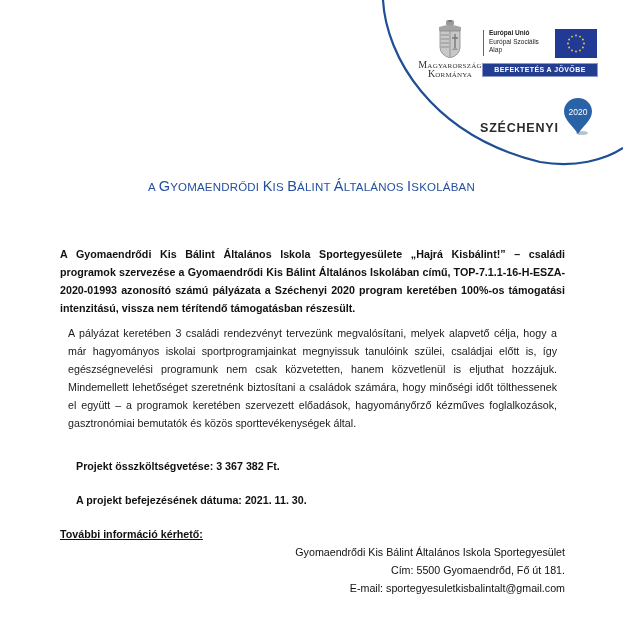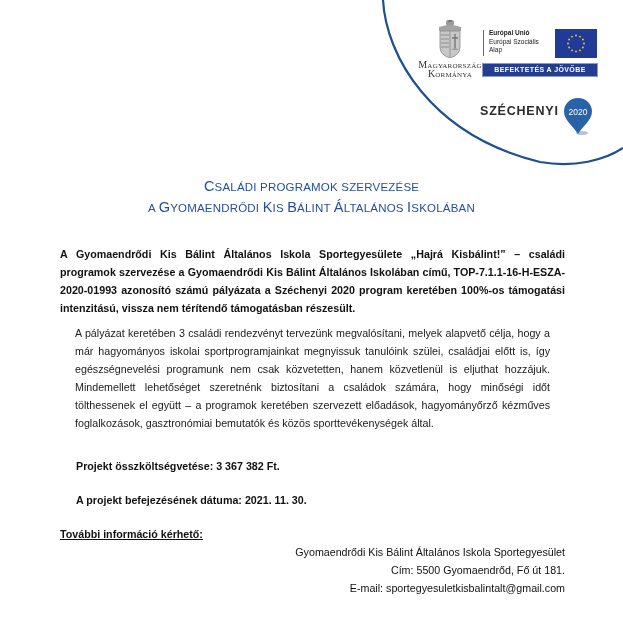--- a/index.html
+++ b/index.html
@@ -83,21 +83,21 @@
       outline: 1px solid #8e9ac6;
     }
     
     .szechenyi {
       position: absolute;
       left: 480px; top: 97px;
       width: 130px; height: 40px;
     }
     .szechenyi-word {
       position: absolute;
-      left: 0; top: 7px;
+      left: 0; top: 24px;
       font-size: 12.5px;
       font-weight: bold;
       color: #2b2b2b;
       letter-spacing: 0.8px;
     }
     .szechenyi-pin {
       position: absolute;
       left: 83px; top: 0px;
     }
     
@@ -120,21 +120,21 @@
       font-size: 10.7px;
       line-height: 18px;
     }
     .p-bold {
       font-weight: bold;
       text-align: justify;
       margin: 0;
     }
     .p-normal {
       text-align: justify;
-      margin: 15px;
+      margin: 8px;
       margin-top: 7px;
       color: #1a1a1a;
     }
     .fact {
       font-weight: bold;
       margin: 16px;
     }
     .fact1 { margin-top: 25px; }
     .fact2 { margin-top: 12px; }
     .fact3 { margin-top: 12px; }
@@ -202,21 +202,20 @@
 <div class="szechenyi">
   <div class="szechenyi-word">SZÉCHENYI</div>
   <svg class="szechenyi-pin" width="30" height="40" viewBox="0 0 30 40" xmlns="http://www.w3.org/2000/svg">
     <ellipse cx="19" cy="36" rx="6" ry="2" fill="#b9c2cf"></ellipse>
     <path d="M15,1 C7,1 1,7 1,14.5 C1,23 10,29 15,37 C20,29 29,23 29,14.5 C29,7 23,1 15,1 Z" fill="#2a62a8"></path>
     <text x="15" y="18" text-anchor="middle" font-family="Liberation Sans, sans-serif" font-size="8.5" fill="#ffffff">2020</text>
   </svg>
 </div>
 
 <div class="title">
-  <div><span>C</span><span class="sc">SALÁDI PROGRAMOK SZERVEZÉSE</span></div>
   <div><span class="sc">A </span><span>G</span><span class="sc">YOMAENDRŐDI </span><span>K</span><span class="sc">IS </span><span>B</span><span class="sc">ÁLINT </span><span>Á</span><span class="sc">LTALÁNOS </span><span>I</span><span class="sc">SKOLÁBAN</span></div>
 </div>
 
 <div class="content">
   <p class="p-bold">A Gyomaendrődi Kis Bálint Általános Iskola Sportegyesülete „Hajrá Kisbálint!” – családi programok szervezése a Gyomaendrődi Kis Bálint Általános Iskolában című, TOP-7.1.1-16-H-ESZA-2020-01993 azonosító számú pályázata a Széchenyi 2020 program keretében 100%-os támogatási intenzitású, vissza nem térítendő támogatásban részesült.</p>
   <p class="p-normal">A pályázat keretében 3 családi rendezvényt tervezünk megvalósítani, melyek alapvető célja, hogy a már hagyományos iskolai sportprogramjainkat megnyissuk tanulóink szülei, családjai előtt is, így egészségnevelési programunk nem csak közvetetten, hanem közvetlenül is eljuthat hozzájuk. Mindemellett lehetőséget szeretnénk biztosítani a családok számára, hogy minőségi időt tölthessenek el együtt – a programok keretében szervezett előadások, hagyományőrző kézműves foglalkozások, gasztronómiai bemutatók és közös sporttevékenységek által.</p>
   <p class="fact fact1">Projekt összköltségvetése: 3 367 382 Ft.</p>
   <p class="fact fact2">A projekt befejezésének dátuma: 2021. 11. 30.</p>
   <div class="contact-head">További információ kérhető:</div>
   <p class="contact-line">Gyomaendrődi Kis Bálint Általános Iskola Sportegyesület</p>

